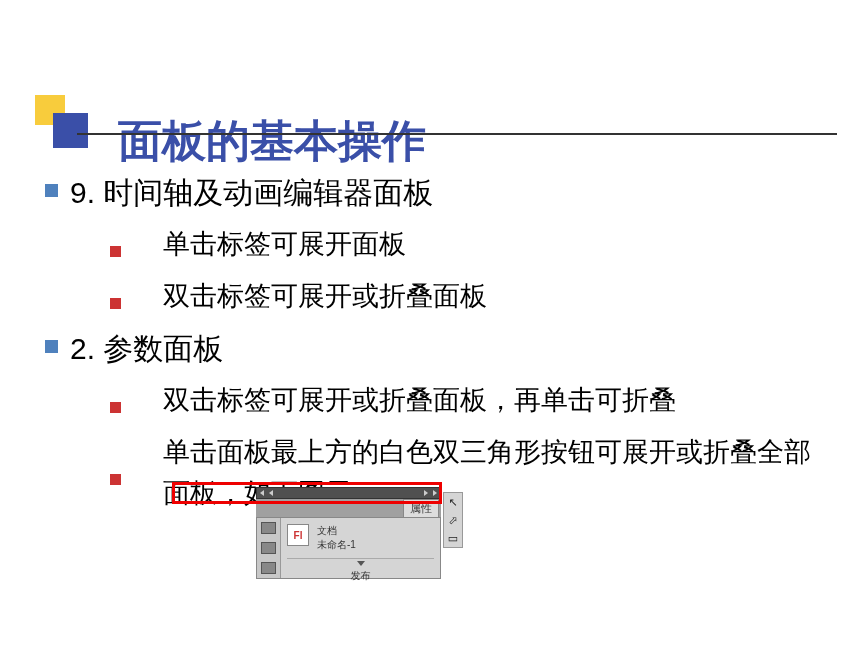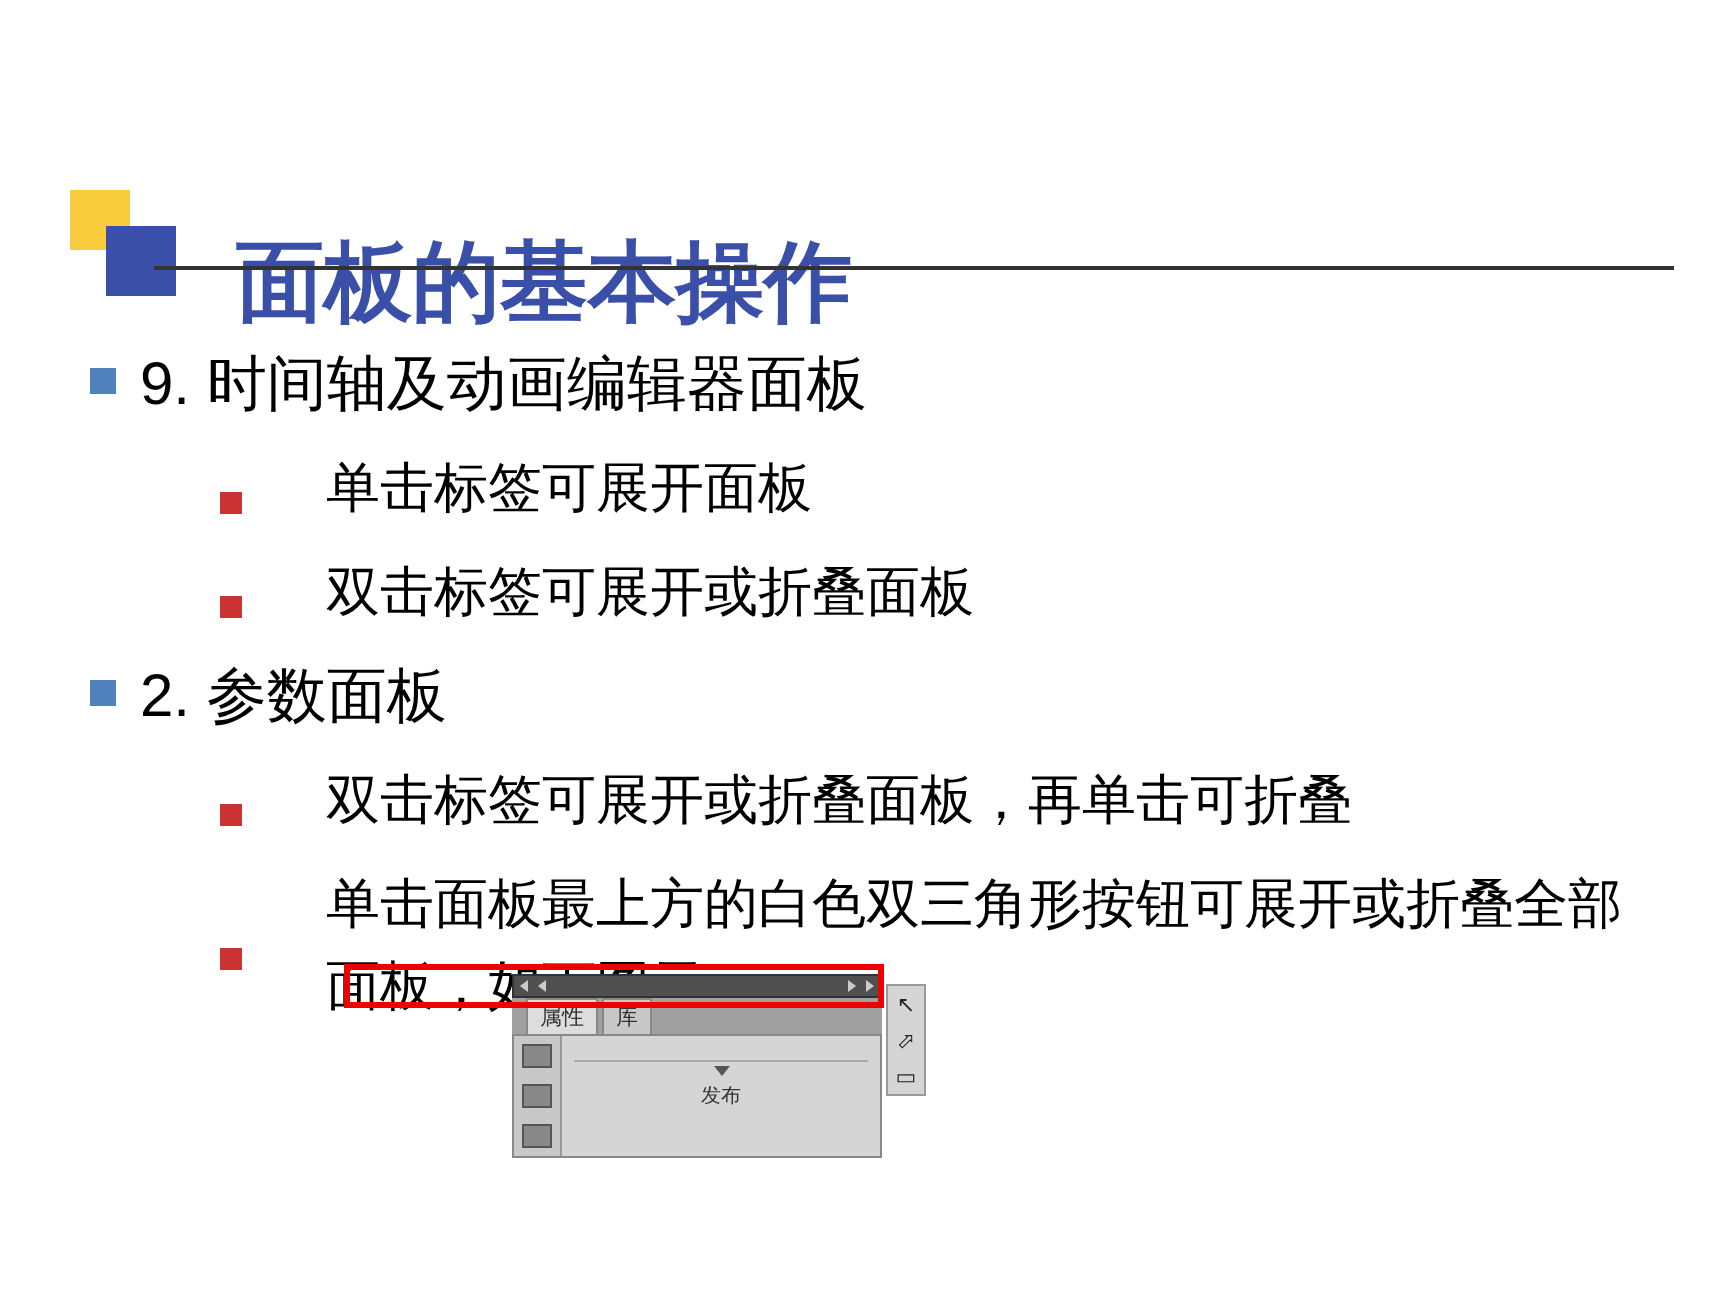--- a/index.html
+++ b/index.html
@@ -117,24 +117,25 @@
       width: 0; height: 0;
       border-top: 3px solid transparent;
       border-bottom: 3px solid transparent;
     }
     .bar-tri-l { border-right: 4px solid #ccc; }
     .bar-tri-r { border-left: 4px solid #ccc; }
     .panel-tabs {
       height: 18px;
       background: #a0a0a0;
       display: flex;
-      align-items: center;
-      padding-left: 7px;
+      align-items: flex-end;
+      padding-left: 19px;
       font-size: 11px;
       color: #333;
+      flex-direction: column;
     }
     .tab {
       background: #c8c8c8;
       padding: 1px 6px;
       margin-right: 2px;
       border: 1px solid #888;
       border-bottom: none;
     }
     .tab.active { background: #ddd; }
     .panel-body {
@@ -285,20 +286,27 @@
     <div class="tab active">属性</div>
     <div class="tab">库</div>
   </div>
   <div class="panel-body">
     <div class="panel-sidebar">
       <div class="side-icon"></div>
       <div class="side-icon"></div>
       <div class="side-icon"></div>
     </div>
     <div class="panel-main">
+      <div class="doc-row">
+        <div class="fl-icon">Fl</div>
+        <div class="doc-text">
+          <div>文档</div>
+          <div>未命名-1</div>
+        </div>
+      </div>
       <div class="publish-row">
         <div class="tri-down"></div>
         <span>发布</span>
       </div>
     </div>
   </div>
 </div>
 
 <div class="tools-column">
   <div class="tool-arrow">↖</div>

